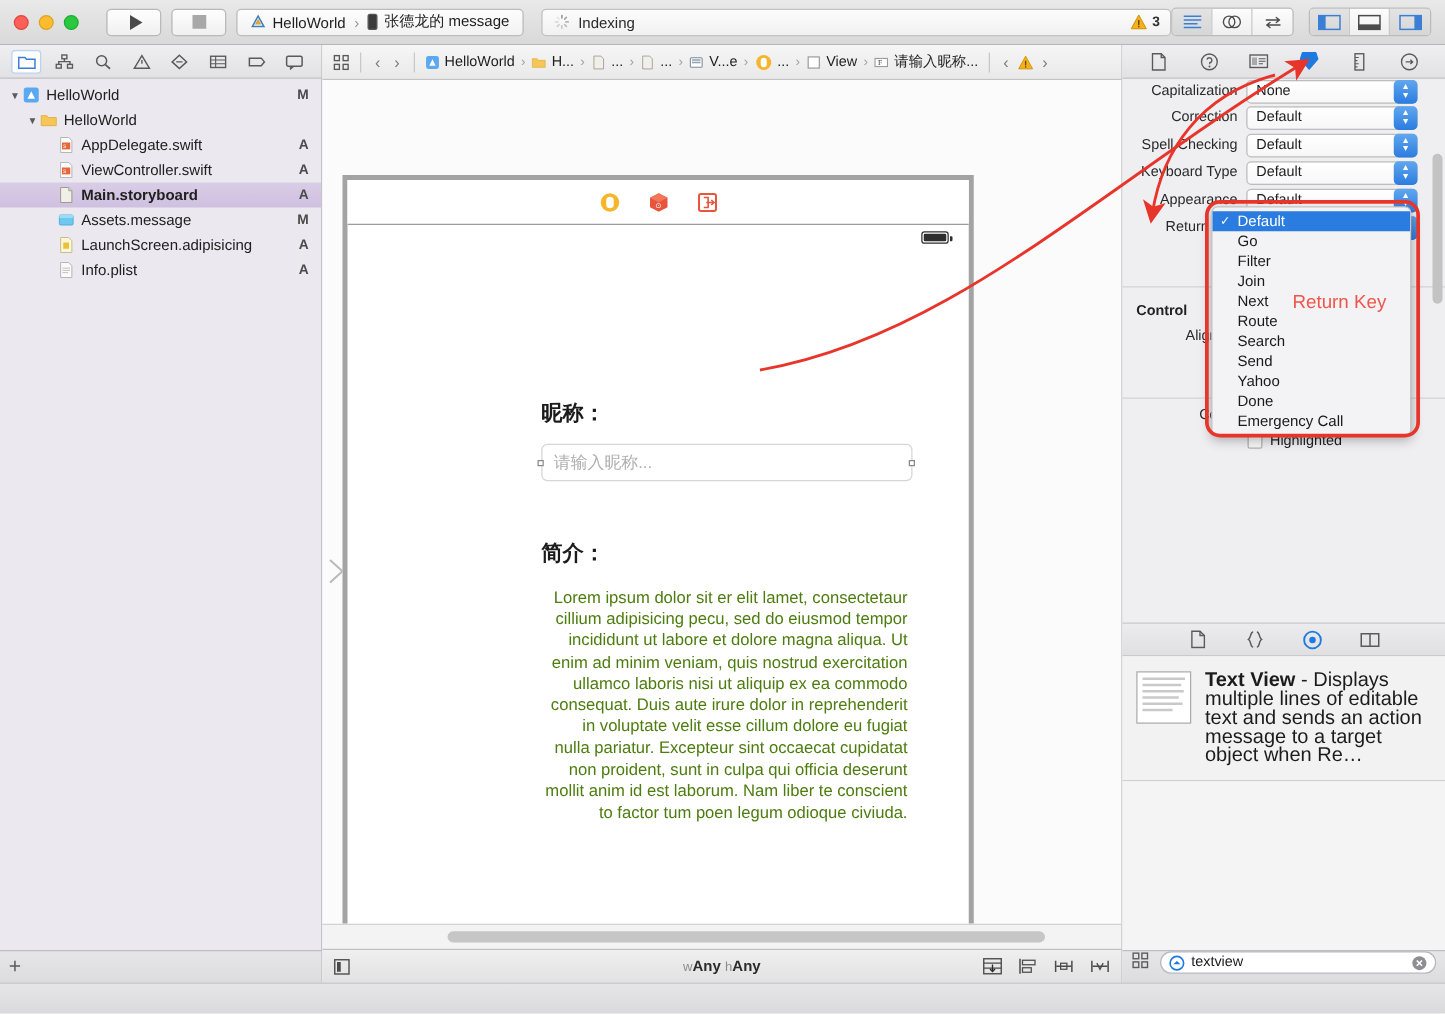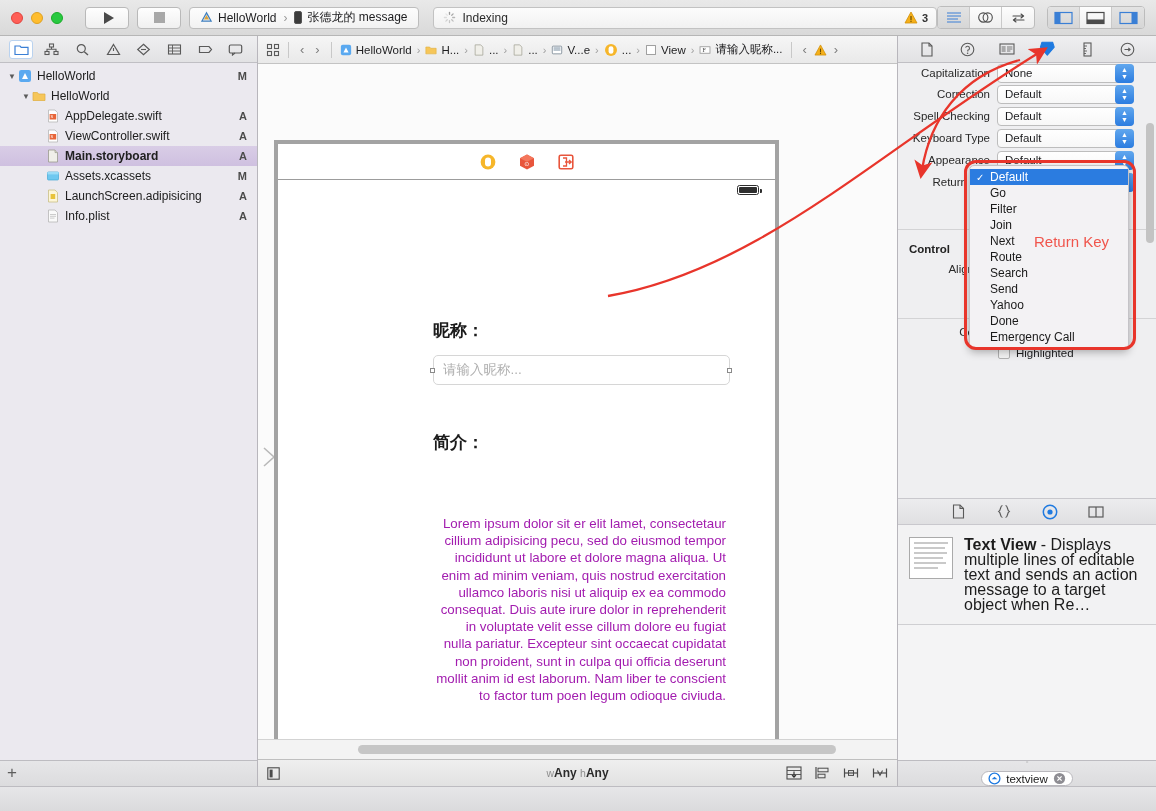--- a/index.html
+++ b/index.html
@@ -179,21 +179,21 @@
     display: flex; align-items: center; padding-left: 9px;
     font-size: 13.5px; color: #b0b0b0;
   }
   .handle { position: absolute; width: 5px; height: 5px; border: 1px solid #8a8a8a; background: #fff; }
   .lbl-intro {
     position: absolute; left: 155px; top: 231px;
     font-size: 17px; font-weight: bold; color: #1b1b1b;
   }
   .tv-intro {
     position: absolute; left: 158px; top: 269px; width: 290px;
-    font-size: 13.3px; line-height: 17.2px; color: #a21caf; margin-top: 46px;
+    font-size: 13.3px; line-height: 17.2px; color: #4d7c0f;
   }
 
   .canvas-hscroll {
     height: 20px; background: #f3f3f3; border-top: 1px solid #d3d3d3; position: relative;
   }
   .canvas-hscroll .thumb {
     position: absolute; left: 100px; top: 5px; width: 478px; height: 9px;
     background: #c6c6c6; border-radius: 5px;
   }
   .editor-bottom {
@@ -264,21 +264,21 @@
     width: 44px; height: 42px; flex: 0 0 44px; background: #fff;
     border: 1px solid #aaa; padding: 4px;
   }
   .lib-thumb .ln { height: 2px; background: #c9c9c9; margin-bottom: 3px; }
   .lib-text { font-size: 16px; line-height: 15px; color: #1c1c1c; }
   .lib-text b { font-weight: bold; }
   .lib-list { flex: 1 1 auto; background: #f4f4f5; }
 
   .insp-bottom {
     height: 26px; background: linear-gradient(#e6e6e8, #dcdcde);
-    border-top: 1px solid #bdbcc1; display: flex; align-items: center; padding: 0 7px; gap: 8px; flex-direction: column;
+    border-top: 1px solid #bdbcc1; display: flex; align-items: flex-start; padding: 0 7px; gap: 8px;
   }
   .lib-search {
     flex: 1 1 auto; height: 18px; background: #ffffff;
     border: 1px solid #b9b8bd; border-radius: 9px;
     display: flex; align-items: center; padding: 0 6px; gap: 5px;
   }
   .lib-search .val { font-size: 11.5px; color: #1a1a1a; flex: 1 1 auto; }
 
   
   .bottom-strip { position: absolute; left: 0; top: 786px; width: 1156px; height: 25px;
@@ -521,21 +521,21 @@
           <span class="nm">Main.storyboard</span>
           <span class="st">A</span>
         </div>
 
         <div class="row" style="padding-left:34px">
           <span class="tw"></span>
           <svg class="ico" viewBox="0 0 14 14">
             <rect x="1.5" y="3" width="11" height="8" rx="1" fill="#6ec8f0" stroke="#43a9d6" stroke-width=".7"></rect>
             <rect x="1.5" y="3" width="11" height="2.4" fill="#9bdcf7"></rect>
           </svg>
-          <span class="nm">Assets.xcassets</span>
+          <span class="nm">Assets.message</span>
           <span class="st">M</span>
         </div>
 
         <div class="row" style="padding-left:34px">
           <span class="tw"></span>
           <svg class="ico" viewBox="0 0 14 14">
             <path d="M2.5 1 H9 L11.5 3.6 V13 H2.5 Z" fill="#fdf6d8" stroke="#c9bf86" stroke-width=".8"></path>
             <rect x="4.6" y="5" width="4.6" height="5" fill="#e8c33a"></rect>
           </svg>
           <span class="nm">LaunchScreen.adipisicing</span>

